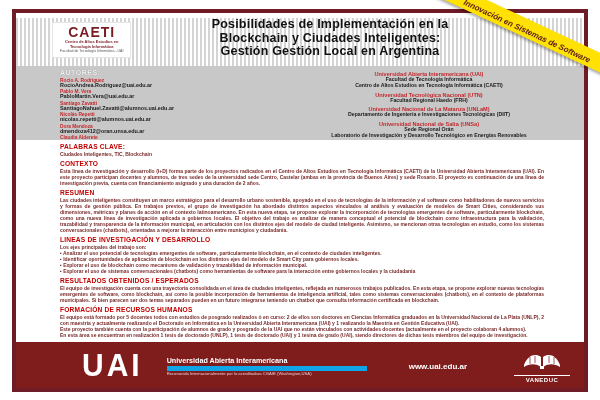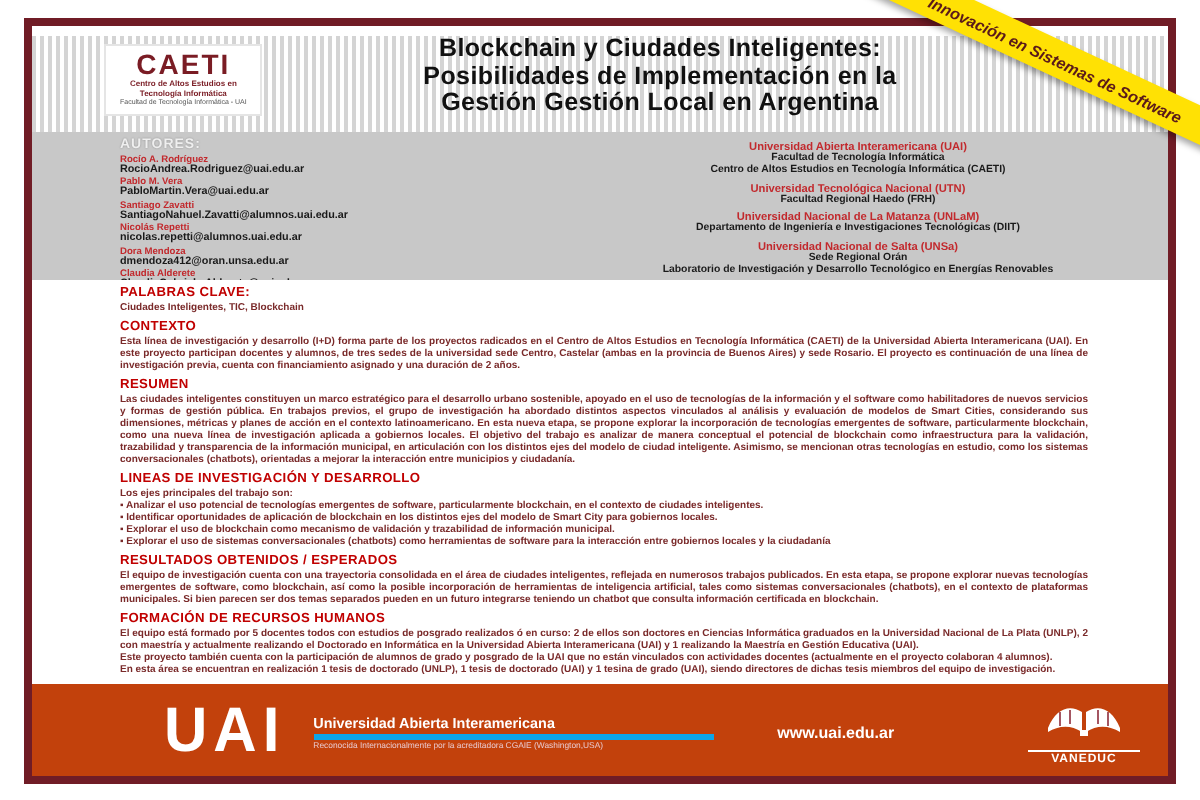--- a/index.html
+++ b/index.html
@@ -43,27 +43,27 @@
   .content { position:relative; padding:2px 40px 0 44px; background:#fff; height:216px; }
   .sec-heading { font-size:6.6px; font-weight:bold; color:#c00000; letter-spacing:.2px;
     margin:3px 0 1px; line-height:7px; }
   .sec-body { font-size:5px; font-weight:bold; color:#7a2a2a; line-height:6px; text-align:justify; }
   ul.bullets { list-style:none; }
   ul.bullets li { font-size:5px; font-weight:bold; color:#7a2a2a; line-height:6px; }
   ul.bullets li::before { content:"▪ "; }
   .swoosh { position:absolute; right:10px; bottom:1px; }
 
   
-  .footer { position:absolute; left:0; right:0; bottom:0; height:46px; background:#c2410c;
-    display:flex; align-items:center; padding:2px 14px 0 66px; }
+  .footer { position:absolute; left:0; right:0; bottom:0; height:46px; background:#7f1d1d;
+    display:flex; align-items:center; padding:2px 14px 0 66px;gap:10px; }
   .uai-logo { font-size:30px; font-weight:bold; color:#fff; letter-spacing:3px;
     line-height:30px; transform:scaleY(1.05); }
   .footer-text { margin-left:14px; width:200px; }
   .footer-univ { font-size:7.2px; font-weight:bold; color:#fff; line-height:9px;
-    border-bottom:3px solid #0ea5e9; padding-bottom:1px; }
+    border-bottom:5px solid #0ea5e9; padding-bottom:1px; }
   .footer-slogan { font-size:14.5px; font-weight:bold; color:#fff; line-height:16px;
     letter-spacing:.5px; border-bottom:1px solid #d9aab2; padding:1px 0 2px; }
   .footer-accred { font-size:4.2px; color:#e8c9cf; line-height:6px; }
   .footer-url { font-size:8px; font-weight:bold; color:#fff; margin-left:32px; }
   .vaneduc { margin-left:auto; text-align:center; width:56px; }
   .vaneduc-label { font-size:6px; font-weight:bold; color:#fff; letter-spacing:.5px;
     border-top:1px solid #fff; margin-top:1px; padding-top:1px; }
 </style>
 </head>
 <body>
@@ -71,22 +71,22 @@
 <div class="frame">
 
   <div class="header">
     <div class="caeti-box">
       <div class="caeti-word">CAETI</div>
       <div class="caeti-sub">Centro de Altos Estudios en</div>
       <div class="caeti-sub">Tecnología Informática</div>
       <div class="caeti-sub2">Facultad de Tecnología Informática - UAI</div>
     </div>
     <div class="title-block">
+      <div class="title-line">Posibilidades de Implementación en la</div>
       <div class="title-line">Blockchain y Ciudades Inteligentes:</div>
-      <div class="title-line">Posibilidades de Implementación en la</div>
       <div class="title-line">Gestión Gestión Local en Argentina</div>
     </div>
   </div>
 
   <div class="band">
     <div class="authors-col">
       <div class="authors-heading">AUTORES:</div>
       <div class="author">
         <div class="author-name">Rocío A. Rodríguez</div>
         <div class="author-email">RocioAndrea.Rodriguez@uai.edu.ar</div>

